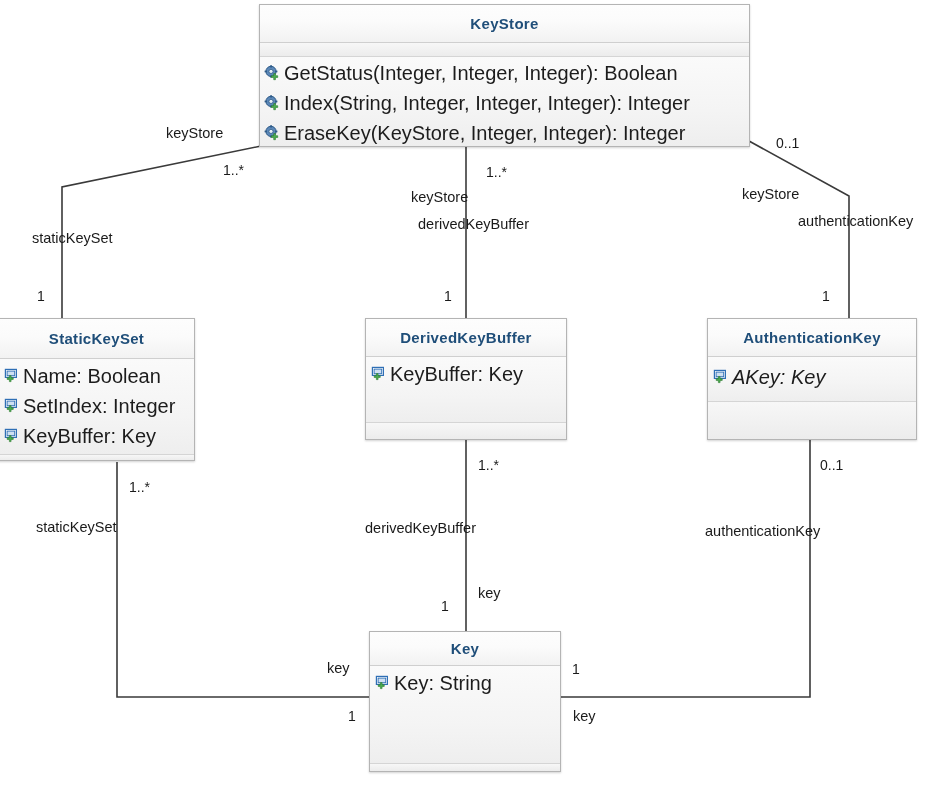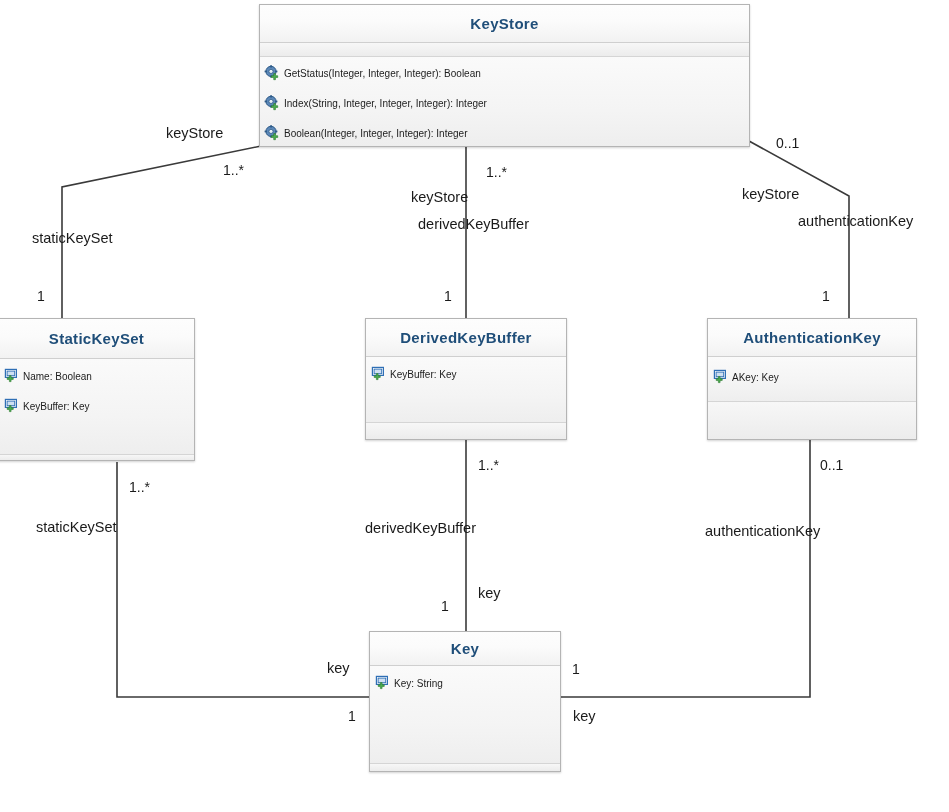--- a/index.html
+++ b/index.html
@@ -73,21 +73,21 @@
   }
   .uml-compartment.last {
     border-bottom: none;
   }
   .uml-compartment.empty-slot {
     background: linear-gradient(to bottom, #f7f7f7 0%, #ececec 100%);
   }
   .uml-row {
     display: flex;
     align-items: center;
-    font-size: 10px;
+    font-size: 20px;
     color: #1c1c1c;
     height: 30px;
     padding-left: 4px;
     white-space: nowrap;
   }
   .uml-row .row-text {
     margin-left: 3px;
   }
   .icon {
     display: inline-block;
@@ -197,21 +197,21 @@
               <rect x="6.2" y="0.2" width="1.7" height="2.3" fill="#2d5a87"></rect>
               <rect x="6.2" y="10.4" width="1.7" height="2.3" fill="#2d5a87"></rect>
               <rect x="0.6" y="5.6" width="2.3" height="1.7" fill="#2d5a87"></rect>
               <rect x="11.1" y="5.6" width="2.3" height="1.7" fill="#2d5a87"></rect>
             </g>
             <g transform="translate(7.5,8.5)">
               <path d="M3.1,0 h2.4 v3.1 h3.1 v2.4 h-3.1 v3.1 h-2.4 v-3.1 h-3.1 v-2.4 h3.1 z" fill="#4caf50" stroke="#2e7d32" stroke-width="0.9" transform="scale(0.72)"></path>
             </g>
           </svg>
         </span>
-        <span class="row-text">Boolean(Integer, Integer, Integer): Integer</span>
+        <span class="row-text">EraseKey(KeyStore, Integer, Integer): Integer</span>
       </div>
     </div>
   </div>
 
   <div class="uml-class" id="cls-statickeyset" style="left:-2px; top:318px; width:197px; height:143px;">
     <div class="uml-title" style="height:40px; line-height:40px;">StaticKeySet</div>
     <div class="uml-compartment" style="height:96px; padding-top:2px;">
       <div class="uml-row">
         <span class="icon">
           <svg width="17" height="17" viewBox="0 0 17 17">
@@ -227,20 +227,32 @@
       <div class="uml-row">
         <span class="icon">
           <svg width="17" height="17" viewBox="0 0 17 17">
             <rect x="2.4" y="1.4" width="11" height="8" fill="#ffffff" stroke="#2f6fb5" stroke-width="1.2"></rect>
             <rect x="4.1" y="3.1" width="7.6" height="4.6" fill="#cfe0f2" stroke="#2f6fb5" stroke-width="0.9"></rect>
             <g transform="translate(4.2,7.6)">
               <path d="M3.1,0 h2.4 v3.1 h3.1 v2.4 h-3.1 v3.1 h-2.4 v-3.1 h-3.1 v-2.4 h3.1 z" fill="#4caf50" stroke="#2e7d32" stroke-width="0.9" transform="scale(0.70)"></path>
             </g>
           </svg>
         </span>
+        <span class="row-text">SetIndex: Integer</span>
+      </div>
+      <div class="uml-row">
+        <span class="icon">
+          <svg width="17" height="17" viewBox="0 0 17 17">
+            <rect x="2.4" y="1.4" width="11" height="8" fill="#ffffff" stroke="#2f6fb5" stroke-width="1.2"></rect>
+            <rect x="4.1" y="3.1" width="7.6" height="4.6" fill="#cfe0f2" stroke="#2f6fb5" stroke-width="0.9"></rect>
+            <g transform="translate(4.2,7.6)">
+              <path d="M3.1,0 h2.4 v3.1 h3.1 v2.4 h-3.1 v3.1 h-2.4 v-3.1 h-3.1 v-2.4 h3.1 z" fill="#4caf50" stroke="#2e7d32" stroke-width="0.9" transform="scale(0.70)"></path>
+            </g>
+          </svg>
+        </span>
         <span class="row-text">KeyBuffer: Key</span>
       </div>
     </div>
     <div class="uml-compartment last empty-slot" style="height:5px;"></div>
   </div>
 
   <div class="uml-class" id="cls-derivedkeybuffer" style="left:365px; top:318px; width:202px; height:122px;">
     <div class="uml-title" style="height:38px; line-height:38px;">DerivedKeyBuffer</div>
     <div class="uml-compartment" style="height:66px; padding-top:2px;">
       <div class="uml-row">
@@ -254,21 +266,21 @@
           </svg>
         </span>
         <span class="row-text">KeyBuffer: Key</span>
       </div>
     </div>
     <div class="uml-compartment last empty-slot" style="height:16px;"></div>
   </div>
 
   <div class="uml-class" id="cls-authenticationkey" style="left:707px; top:318px; width:210px; height:122px;">
     <div class="uml-title" style="height:38px; line-height:38px;">AuthenticationKey</div>
-    <div class="uml-compartment" style="height:45px; padding-top:5px;">
+    <div class="uml-compartment" style="height:45px; padding-top:5px;font-style:italic;">
       <div class="uml-row">
         <span class="icon">
           <svg width="17" height="17" viewBox="0 0 17 17">
             <rect x="2.4" y="1.4" width="11" height="8" fill="#ffffff" stroke="#2f6fb5" stroke-width="1.2"></rect>
             <rect x="4.1" y="3.1" width="7.6" height="4.6" fill="#cfe0f2" stroke="#2f6fb5" stroke-width="0.9"></rect>
             <g transform="translate(4.2,7.6)">
               <path d="M3.1,0 h2.4 v3.1 h3.1 v2.4 h-3.1 v3.1 h-2.4 v-3.1 h-3.1 v-2.4 h3.1 z" fill="#4caf50" stroke="#2e7d32" stroke-width="0.9" transform="scale(0.70)"></path>
             </g>
           </svg>
         </span>

